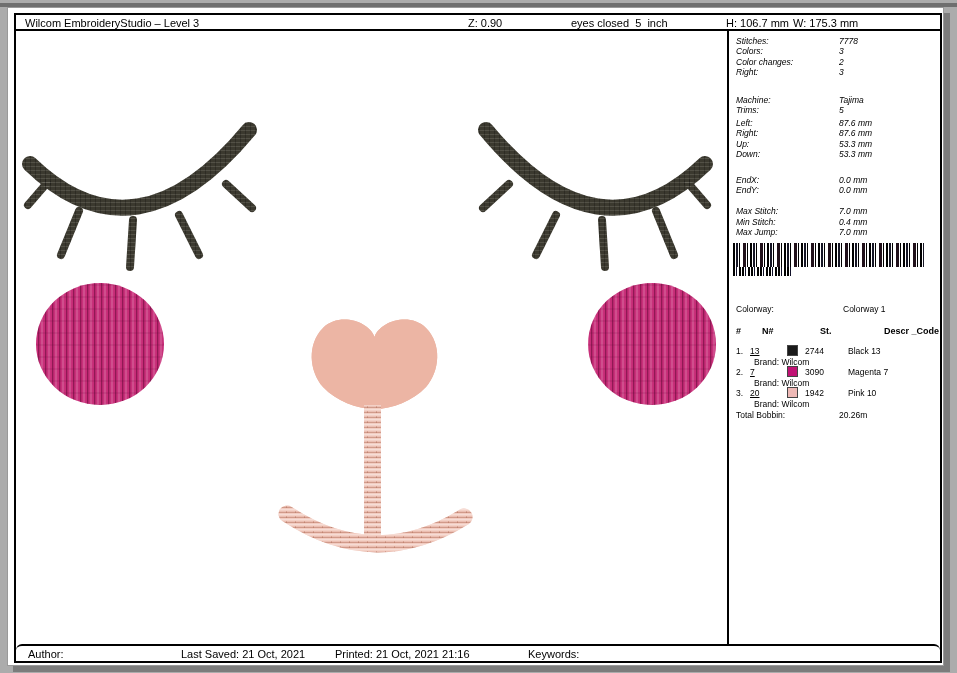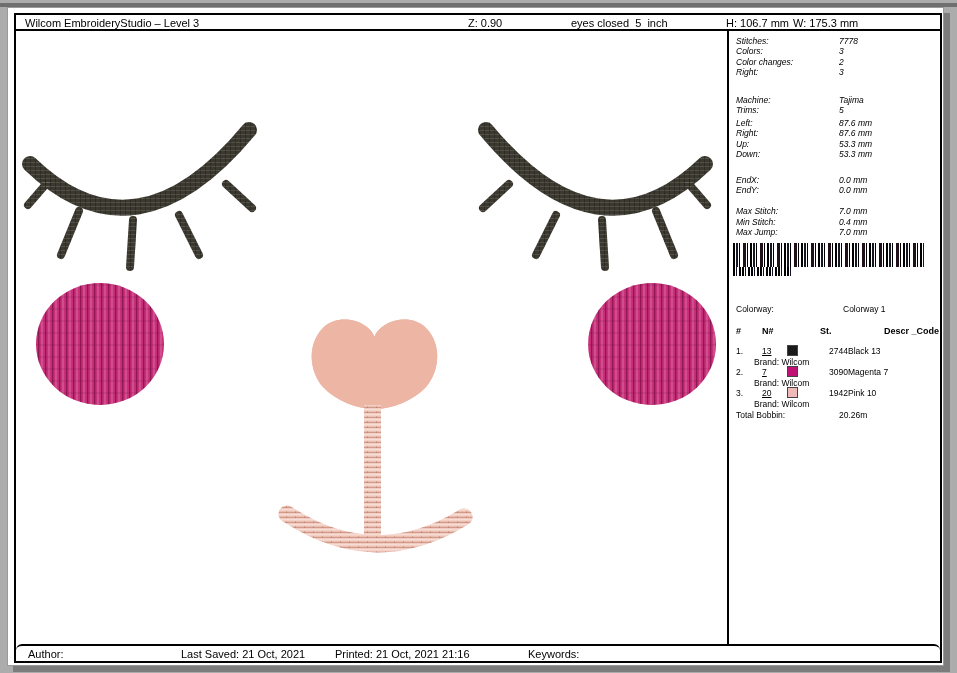--- a/index.html
+++ b/index.html
@@ -20,22 +20,22 @@
   .srow .val { position:absolute; left:110px; top:0; }
   .barcode { position:absolute; left:4px; top:212px; width:191px; height:24px;
     background:repeating-linear-gradient(90deg,#000 0 2px,#fff 2px 3px,#151525 3px 5px,#fff 5px 6px,
       #000 6px 7px,#fff 7px 10px,#20101a 10px 13px,#fff 13px 14px,#000 14px 15px,#fff 15px 17px); }
   .barcode2 { position:absolute; left:4px; top:236px; width:59px; height:9px;
     background:repeating-linear-gradient(90deg,#000 0 2px,#fff 2px 3px,#101028 3px 4px,#fff 4px 6px,
       #000 6px 8px,#fff 8px 9px); }
   .cwrow { position:absolute; height:10px; }
   .cwhead { font-weight:bold; font-size:9px; }
   .cell { position:absolute; top:0; white-space:pre;margin-top:24px; }
-  .c-num { left:7px; } .c-n { left:33px;text-decoration:underline; } .c-sw { left:58px; top:-1px; width:11px; height:11px; border:1px solid #444; }
-  .c-st { left:92px; width:35px; text-align:center; } .c-desc { left:119px; }
+  .c-num { left:7px; } .c-n { left:21px;text-decoration:underline; } .c-sw { left:58px; top:-1px; width:11px; height:11px; border:1px solid #444; }
+  .c-st { left:76px; width:35px; text-align:left; } .c-desc { left:119px; }
   .c-brand { left:25px; }
   .h-num { left:7px; } .h-n { left:33px; } .h-st { left:91px; } .h-desc { left:119px;padding-left:36px; }
 </style>
 </head>
 <body>
 
 <div class="topstrip"></div>
 
 <div class="page">
   <div class="frame">

